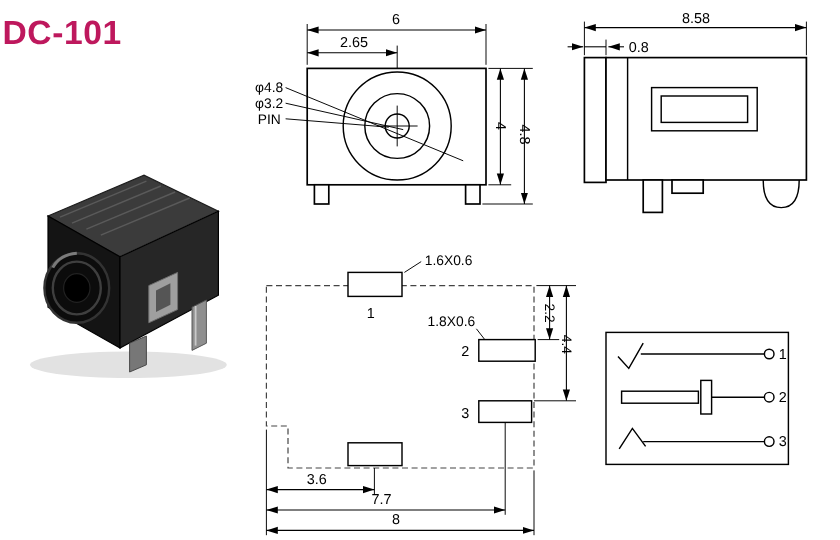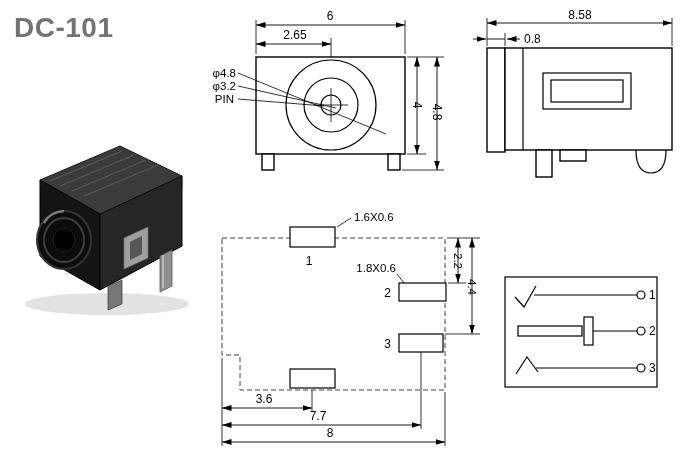--- a/index.html
+++ b/index.html
@@ -5,22 +5,22 @@
   html, body { margin: 0; padding: 0; }
   body {
     width: 700px; height: 450px;
     background: #ffffff;
     font-family: "Liberation Sans", sans-serif;
     position: relative;
     overflow: hidden;
   }
   .sheet { position: absolute; inset: 0; }
   .title {
-    position: absolute; left: 14px; top: 12px;
-    font-size: 28px; font-weight: 700; color: #737373;
+    position: absolute; left: 2px; top: 12px;
+    font-size: 28px; font-weight: 700; color: #be185d;
     letter-spacing: 0.5px;
     text-align: center;
   }
   svg text { fill: #000; font-family: "Liberation Sans", sans-serif; }
   .dtxt { font-size: 12px; }
   .ltxt { font-size: 11.5px; }
   .ol   { fill: #fff; stroke: #000; stroke-width: 1.4; }
   .ln   { fill: none; stroke: #000; stroke-width: 1.2; }
   .sym  { fill: #fff; stroke: #000; stroke-width: 1.2; }
   .thin { fill: none; stroke: #000; stroke-width: 0.8; }

